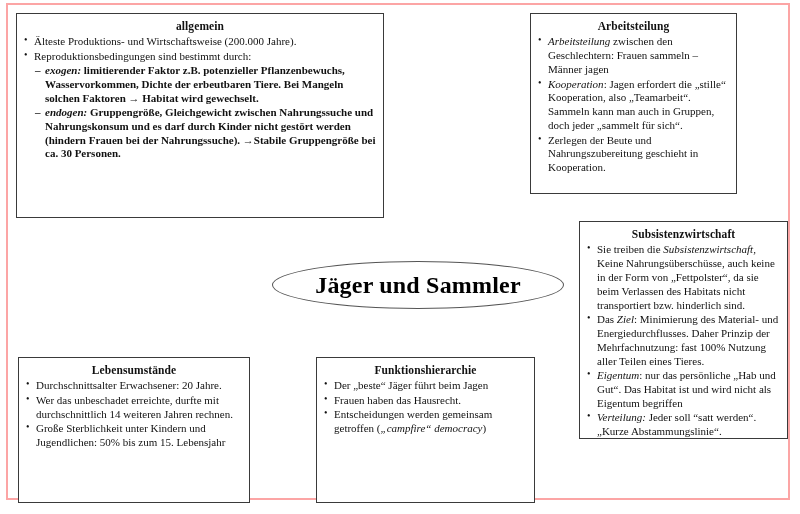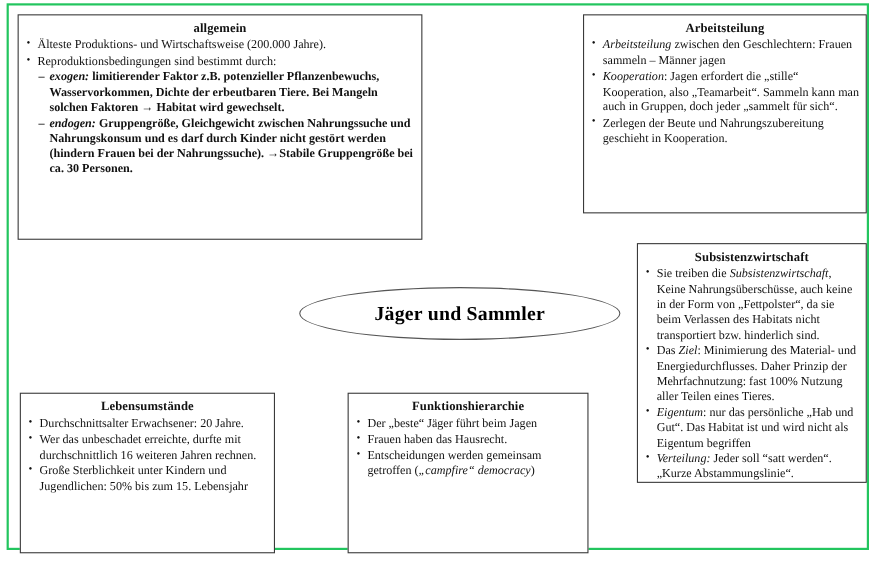--- a/index.html
+++ b/index.html
@@ -19,21 +19,21 @@
     overflow: hidden;
   }
 
   
   #outer-frame {
     position: absolute;
     left: 6px;
     top: 3px;
     width: 784px;
     height: 497px;
-    border: 2px solid #22c55e;
+    border: 2px solid #fca5a5;
     box-sizing: border-box;
     background: #ffffff;
   }
 
   .node-box {
     position: absolute;
     border: 1px solid #3a3a3a;
     background: #ffffff;
     box-sizing: border-box;
     padding: 4px 6px 4px 6px;
@@ -100,29 +100,29 @@
     border: 1px solid #555555;
     border-radius: 50% / 50%;
     background: #ffffff;
     box-sizing: border-box;
     display: flex;
     align-items: center;
     justify-content: center;
   }
   #center-ellipse .label {
     font-weight: bold;
-    font-size: 18px;
+    font-size: 24px;
     color: #000000;
     white-space: nowrap;
     letter-spacing: 0.2px;
   }
 
   
   #box-allgemein        { left: 8px;   top: 8px;   width: 368px; height: 205px; }
-  #box-arbeitsteilung   { left: 522px; top: 8px;   width: 258px; height: 181px; }
+  #box-arbeitsteilung   { left: 522px; top: 8px;   width: 207px; height: 181px; }
   #box-subsistenz       { left: 571px; top: 216px; width: 209px; height: 218px; }
   #box-lebensumstaende  { left: 10px;  top: 352px; width: 232px; height: 146px; }
   #box-funktion         { left: 308px; top: 352px; width: 219px; height: 146px; }
 </style>
 </head>
 <body>
 
 <div id="canvas">
   <div id="outer-frame">
 
@@ -154,21 +154,21 @@
         <li><span>Das </span><span class="it">Ziel</span><span>: Minimierung des Material- und Energiedurchflusses. Daher Prinzip der Mehrfachnutzung: fast 100% Nutzung aller Teilen eines Tieres.</span></li>
         <li><span></span><span class="it">Eigentum</span><span>: nur das persönliche „Hab und Gut“. Das Habitat ist und wird nicht als Eigentum begriffen</span></li>
         <li><span></span><span class="it">Verteilung:</span><span> Jeder soll “satt werden“. „Kurze Abstammungslinie“.</span></li>
       </ul>
     </div>
 
     <div class="node-box" id="box-lebensumstaende">
       <div class="node-title">Lebensumstände</div>
       <ul class="bullets">
         <li><span>Durchschnittsalter Erwachsener: 20 Jahre.</span></li>
-        <li><span>Wer das unbeschadet erreichte, durfte mit durchschnittlich 16 weiteren Jahren rechnen.</span></li>
+        <li><span>Wer das unbeschadet erreichte, durfte mit durchschnittlich 14 weiteren Jahren rechnen.</span></li>
         <li><span>Große Sterblichkeit unter Kindern und Jugendlichen: 50% bis zum 15. Lebensjahr</span></li>
       </ul>
     </div>
 
     <div class="node-box" id="box-funktion">
       <div class="node-title">Funktionshierarchie</div>
       <ul class="bullets">
         <li><span>Der „beste“ Jäger führt beim Jagen</span><span class="it"></span><span></span></li>
         <li><span>Frauen haben das Hausrecht.</span><span class="it"></span><span></span></li>
         <li><span>Entscheidungen werden gemeinsam getroffen (</span><span class="it">„campfire“ democracy</span><span>)</span></li>

